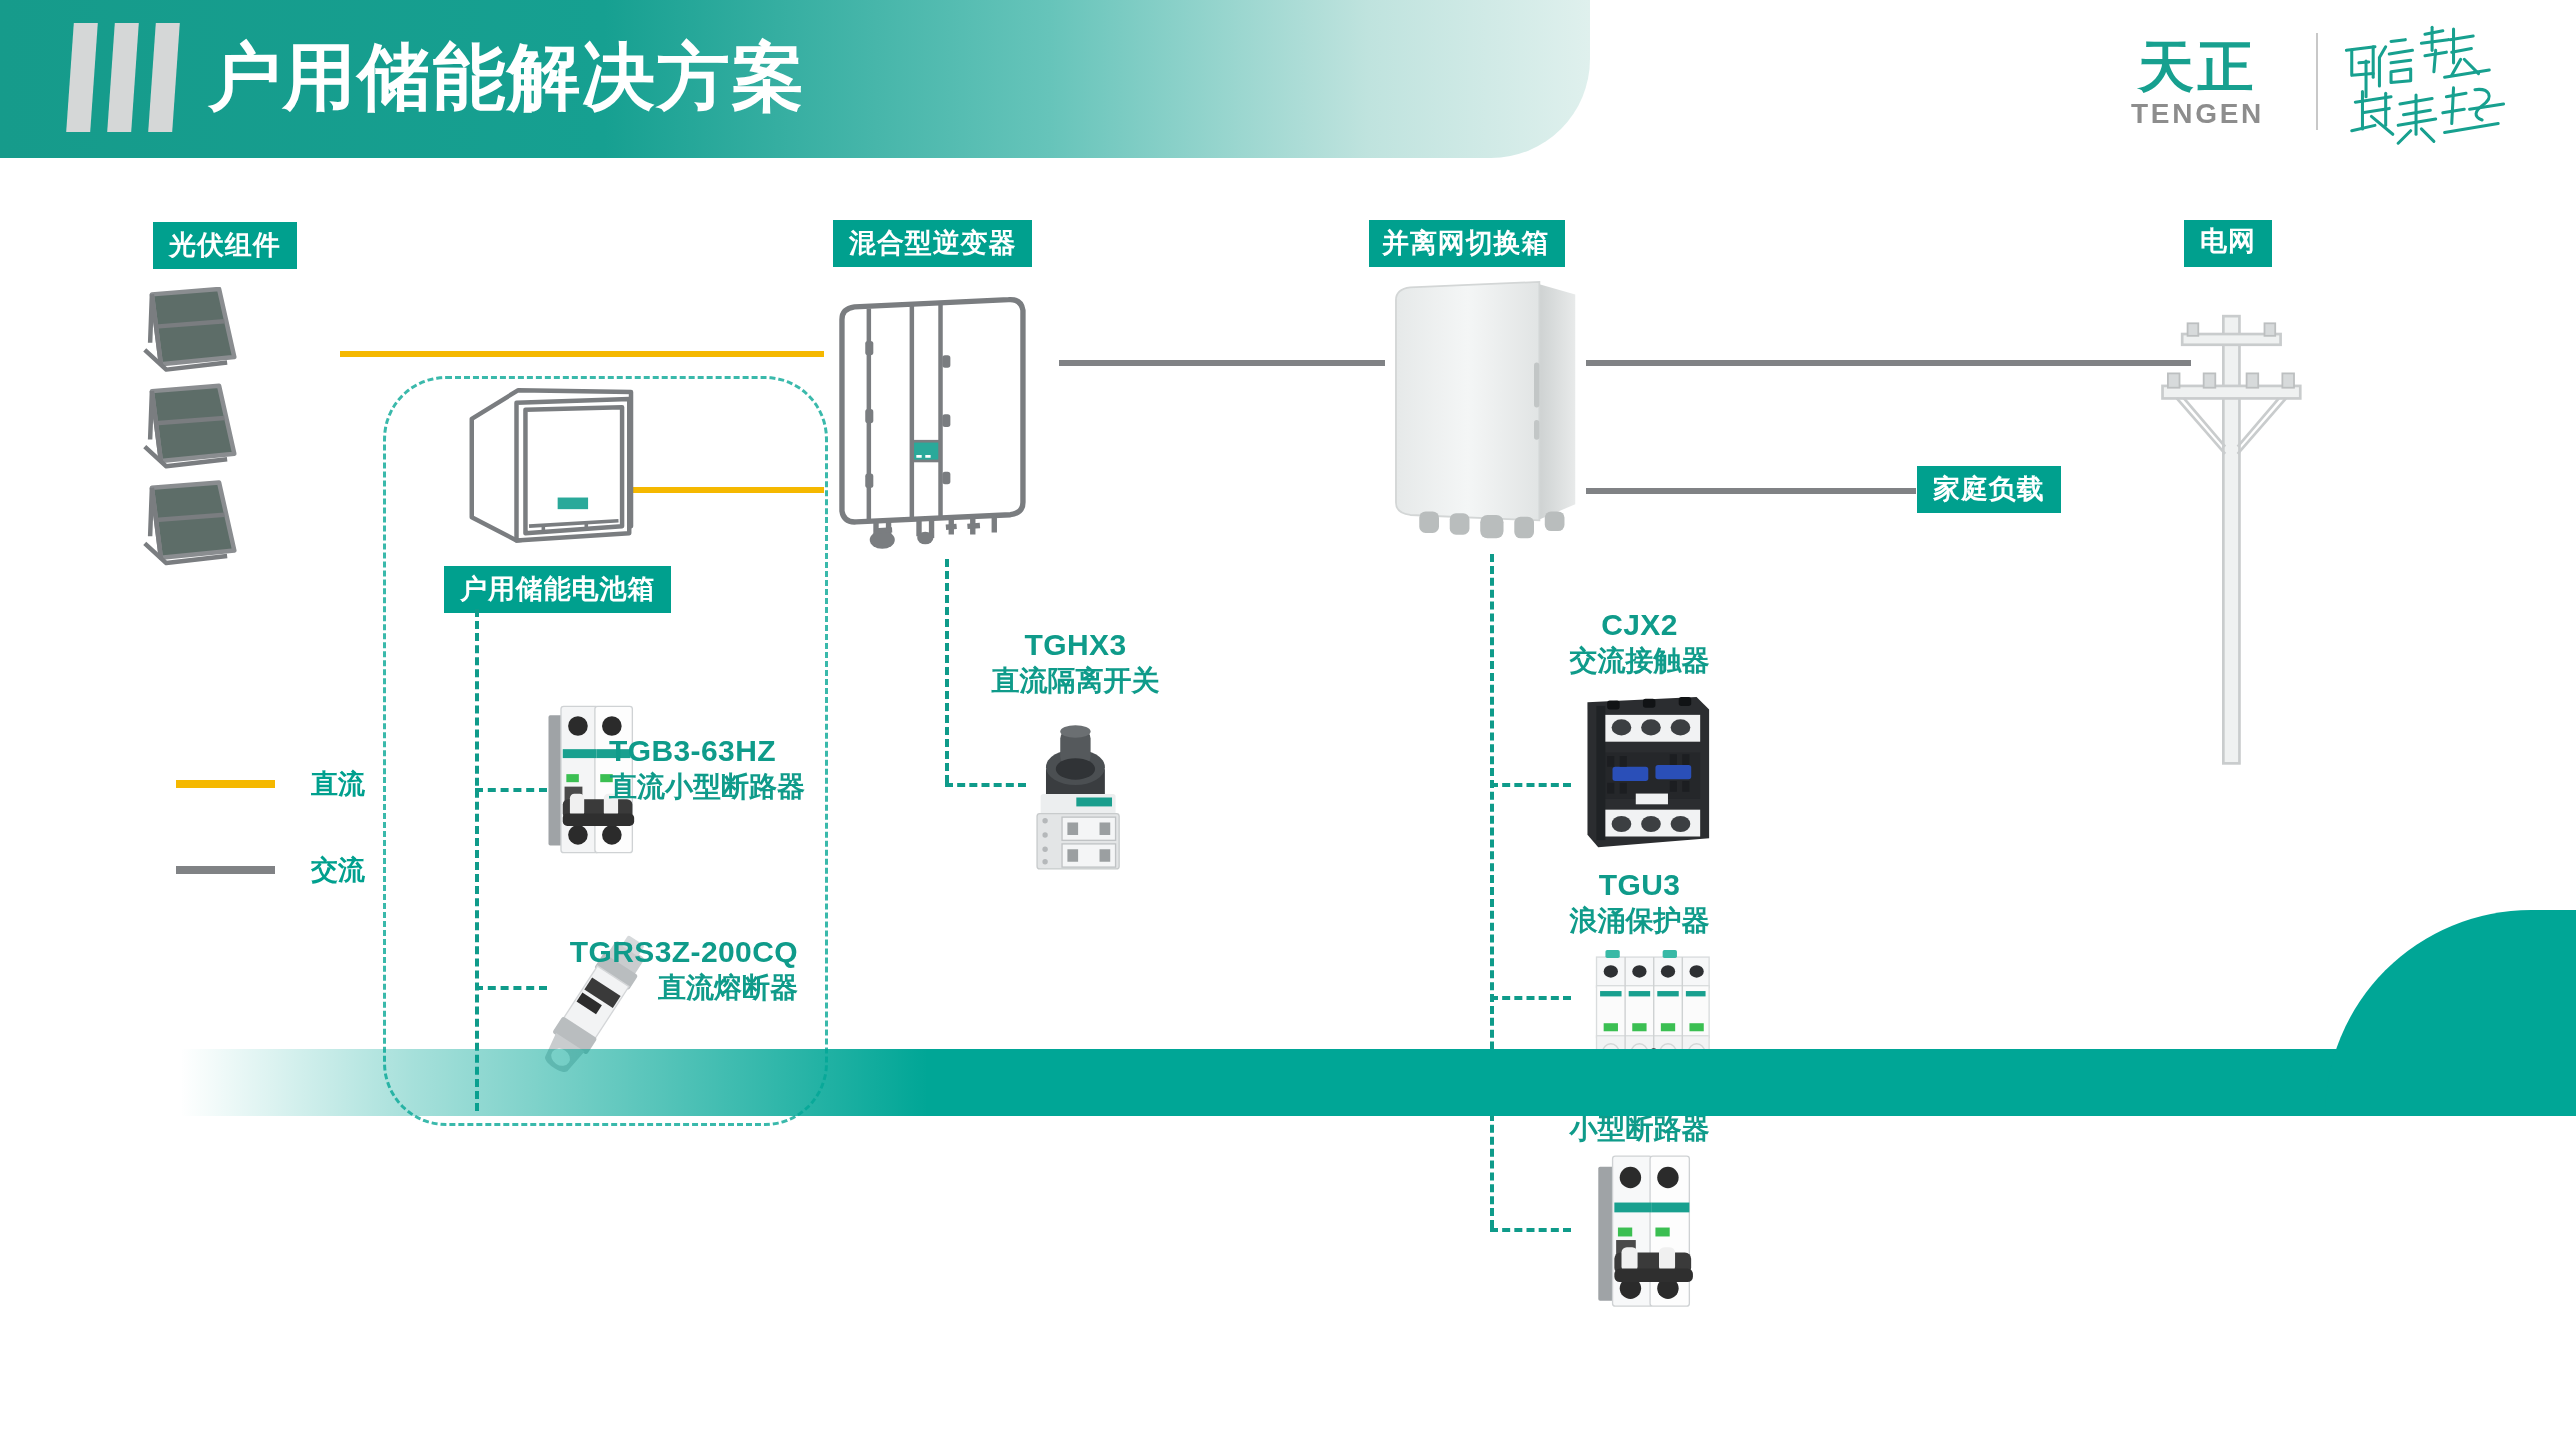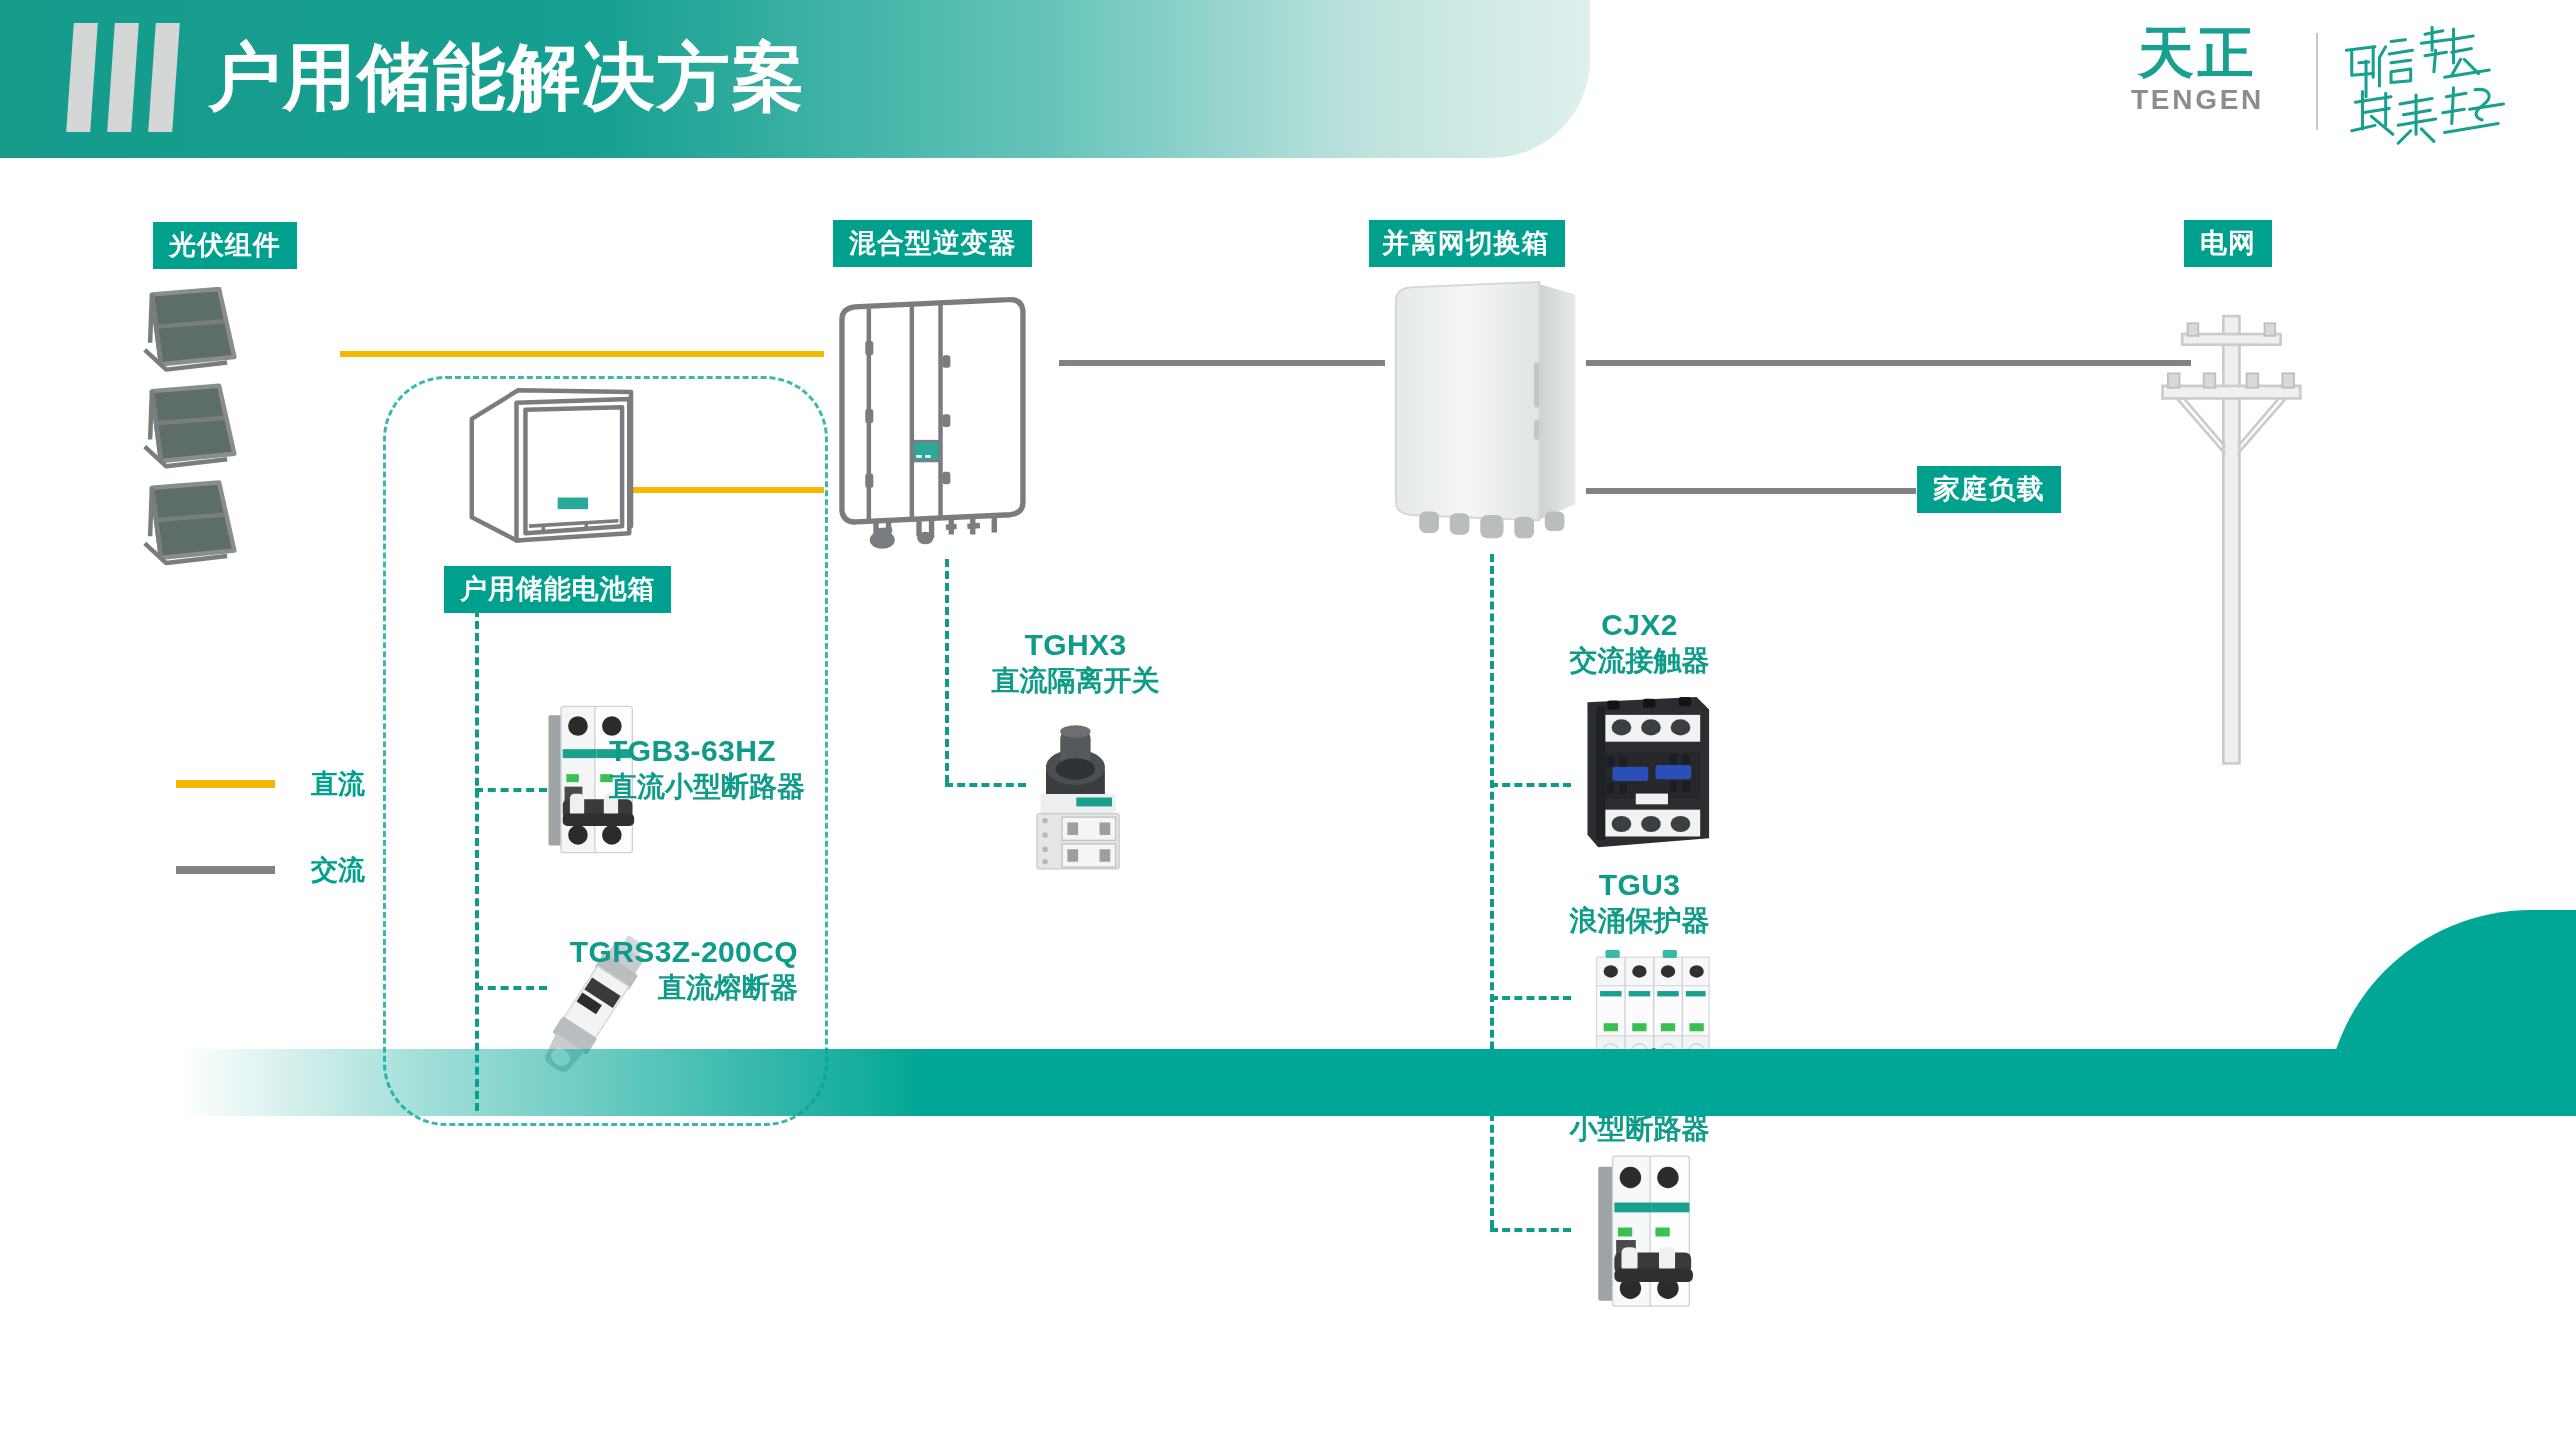--- a/index.html
+++ b/index.html
@@ -25,21 +25,21 @@
   .logo-bars i:nth-child(2){left:41px;}
   .logo-bars i:nth-child(3){left:82px;}
   .header-title{
     position:absolute;left:208px;top:23px;
     font-size:73px;font-weight:bold;color:#ffffff;letter-spacing:1.8px;
     line-height:108px;white-space:nowrap;
   }
 
   
   .brand{position:absolute;right:47px;top:20px;width:421px;height:125px;}
-  .brand-mark{position:absolute;left:0;top:1px;width:179px;text-align:center;}
+  .brand-mark{position:absolute;left:0;top:15px;width:179px;text-align:center;}
   .brand-cn{font-size:56px;font-weight:bold;color:#17a08f;line-height:63px;letter-spacing:3.6px;}
   .brand-en{font-size:28px;font-weight:bold;color:#8d8d8d;line-height:32px;letter-spacing:2.7px;}
   .brand-div{position:absolute;left:208px;top:12.5px;width:1.8px;height:97px;background:#c8c8c8;}
   .brand-slogan{position:absolute;left:231px;top:0px;width:188px;height:125px;}
 
   
   .footer-band{
     position:absolute;left:0;bottom:0;width:2576px;height:67px;
     background:linear-gradient(90deg,rgba(0,166,150,0) 7%,rgba(0,166,150,.35) 16%,#00a696 36%,#00a696 100%);
   }
@@ -154,21 +154,21 @@
           <path d="M118,126 L178,116"></path>
         </g>
       </svg>
     </div>
   </div>
 
   <div class="badge" style="left:153px;top:222px;">光伏组件</div>
   <div class="badge" style="left:444px;top:566px;">户用储能电池箱</div>
   <div class="badge" style="left:833px;top:220px;">混合型逆变器</div>
   <div class="badge" style="left:1369px;top:220px;padding-left:13px;">并离网切换箱</div>
-  <div class="badge" style="left:2184px;top:220px;">电网</div>
+  <div class="badge" style="left:2184px;top:220px;font-family:Liberation Mono, monospace;">电网</div>
   <div class="badge" style="left:1917px;top:466px;">家庭负载</div>
 
   <div class="line-dc" style="left:340px;top:351px;width:484px;"></div>
 
   <div class="line-dc" style="left:618px;top:487px;width:206px;"></div>
 
   <div class="line-ac" style="left:1059px;top:360px;width:326px;"></div>
 
   <div class="line-ac" style="left:1586px;top:360px;width:605px;"></div>
 

